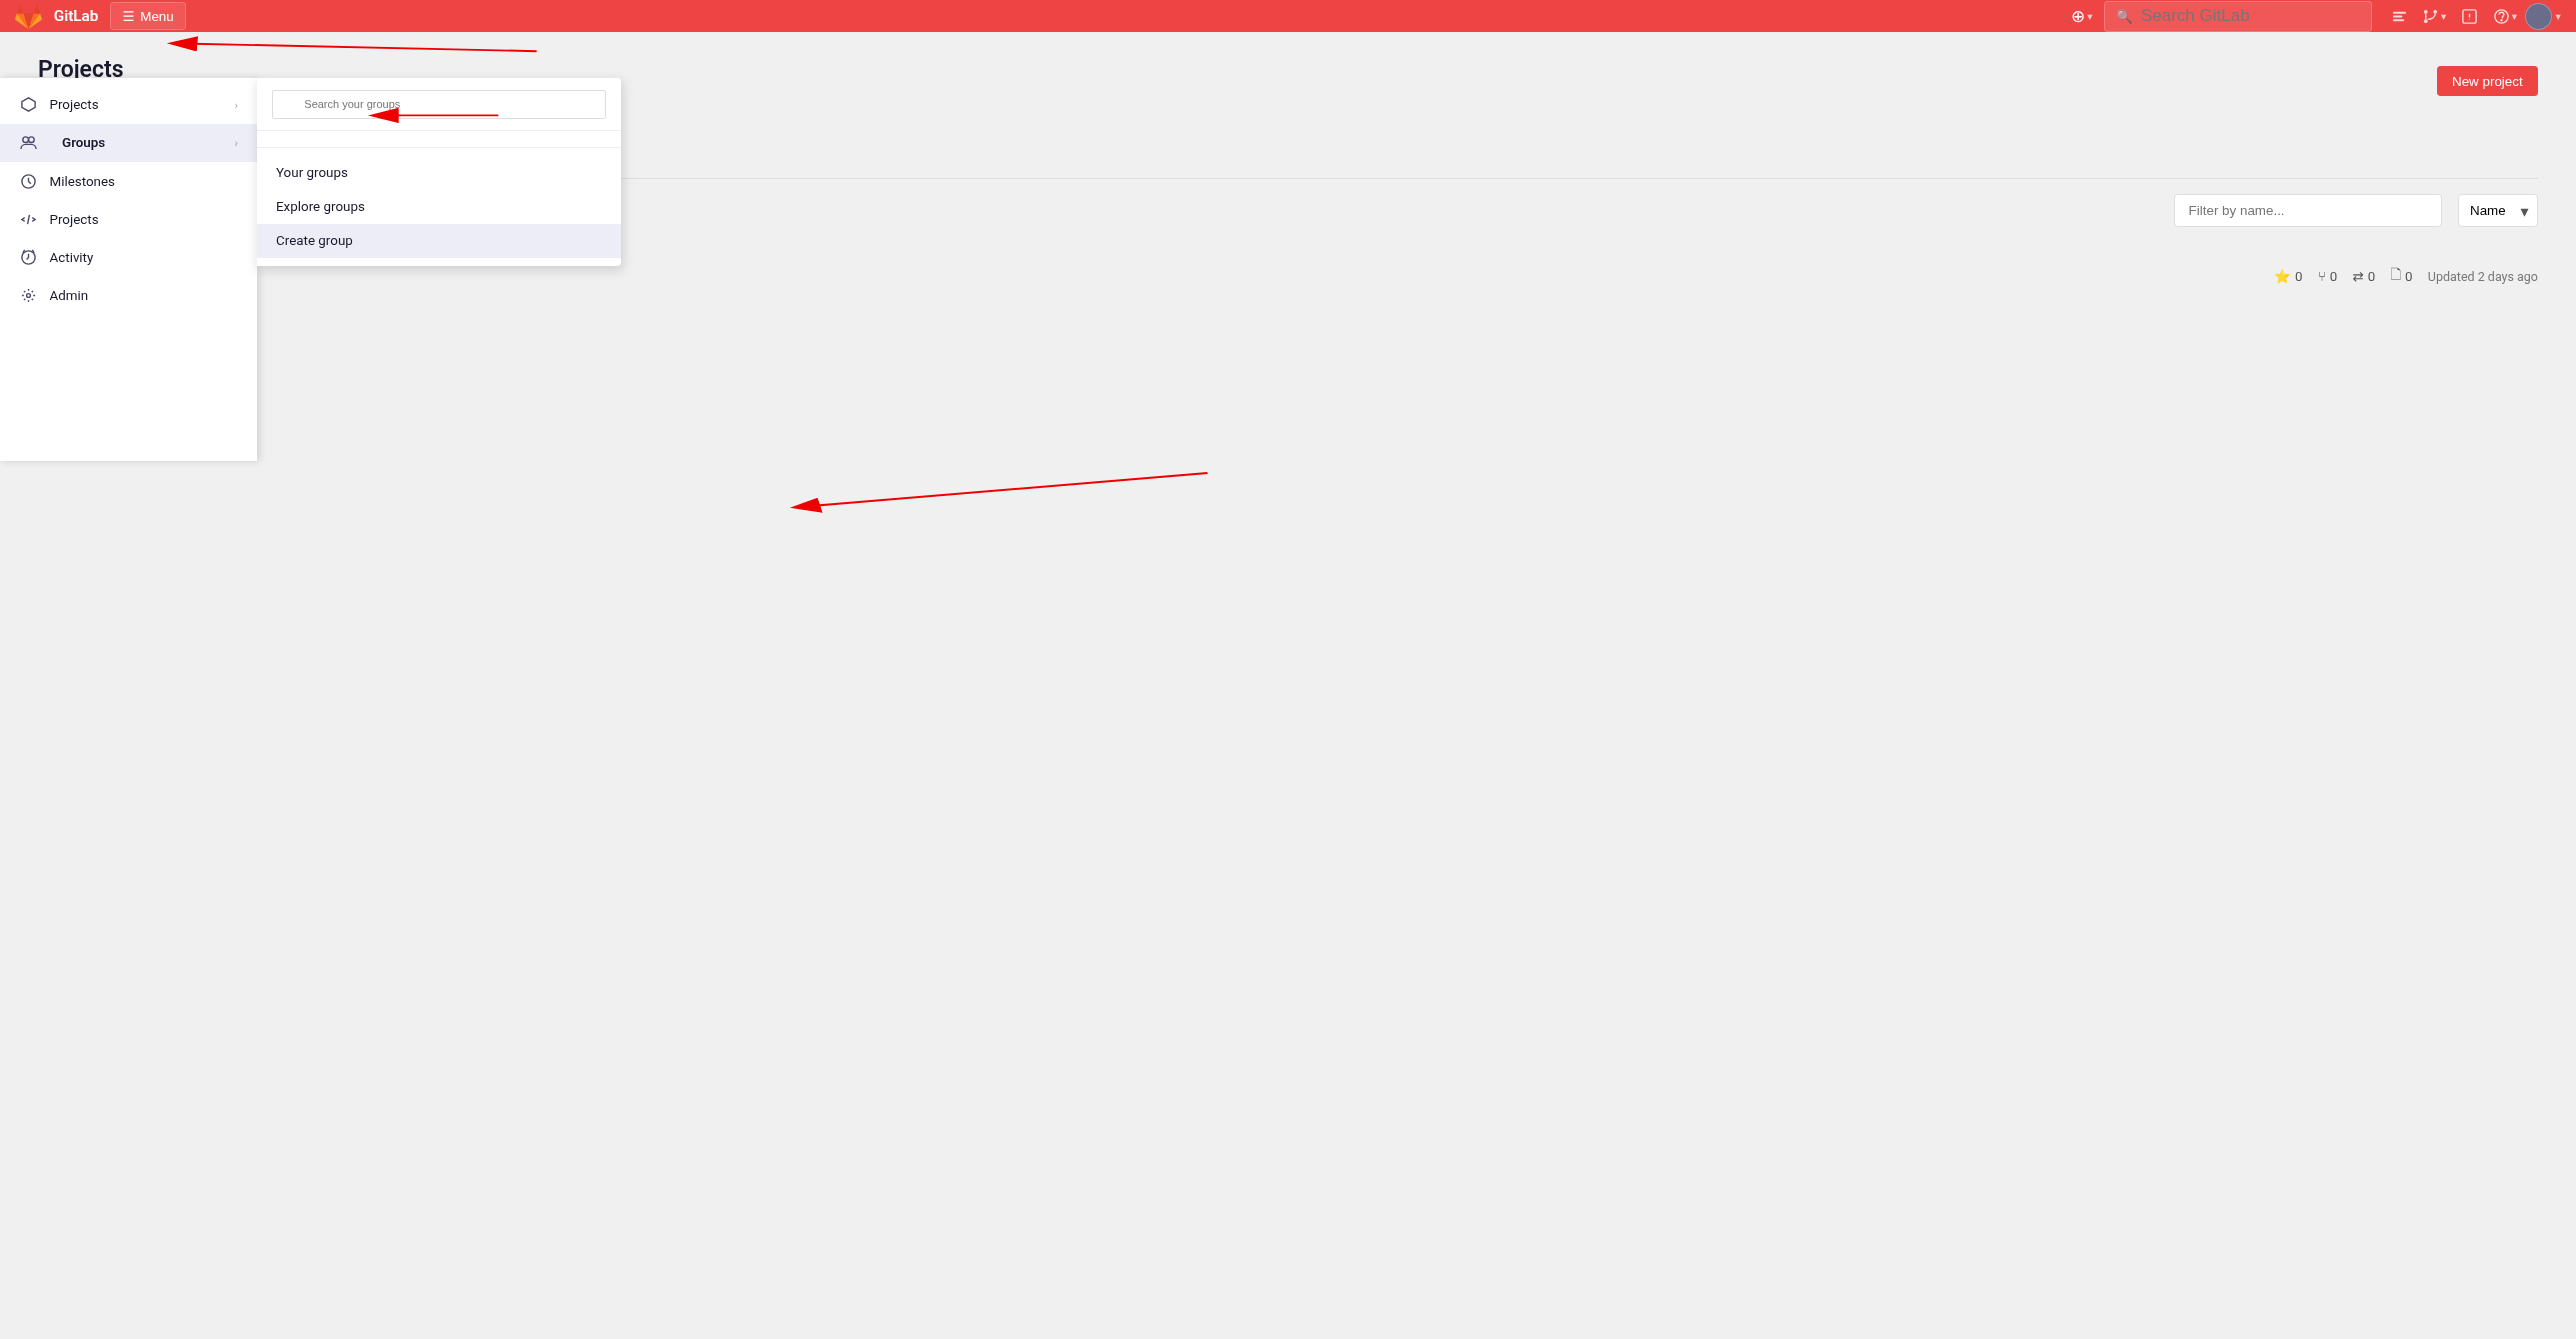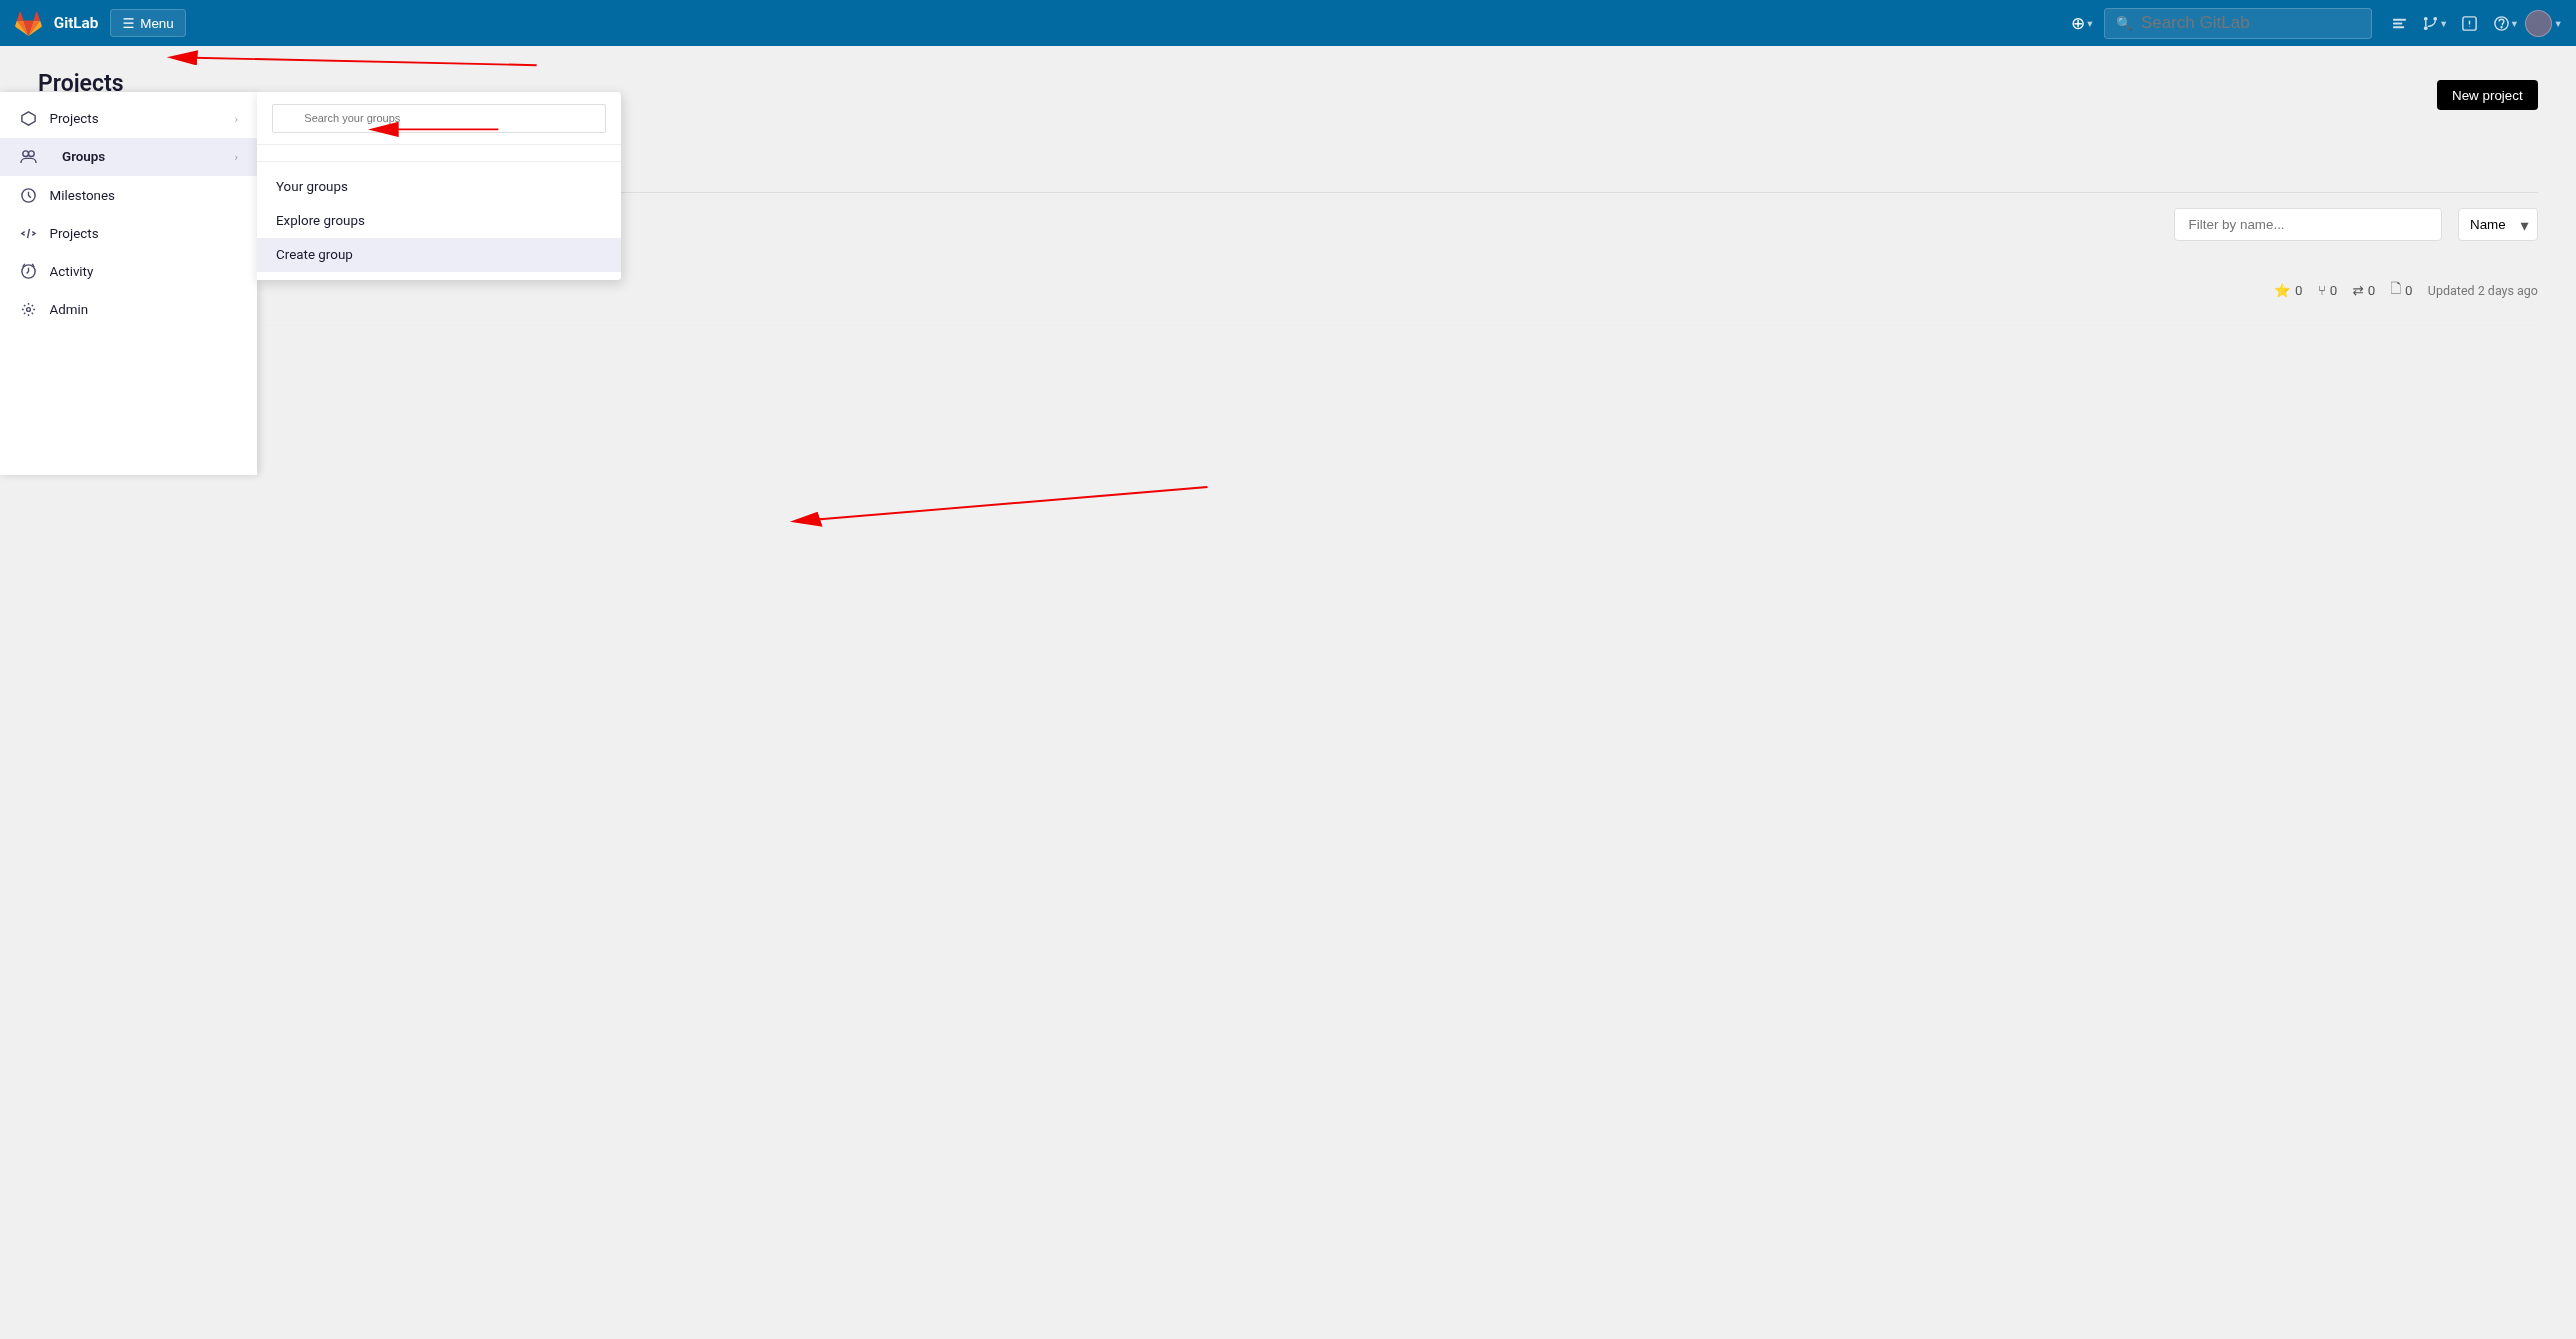--- a/index.html
+++ b/index.html
@@ -1,21 +1,21 @@
 <!DOCTYPE html>
 <html><head>
   <meta charset="utf-8">
   <style>
     * { margin: 0; padding: 0; box-sizing: border-box; }
     body { font-family: -apple-system, BlinkMacSystemFont, 'Segoe UI', Roboto, sans-serif; background: #f0f0f0; }
 
     
     .header {
-      background: #0369a1;
-      height: 46px;
+      background: #ef4444;
+      height: 32px;
       display: flex;
       align-items: center;
       padding: 0 15.3px;
       gap: 11.5px;
       position: relative;
       z-index: 100;
     }
     .header-logo {
       display: flex;
       align-items: center;
@@ -191,21 +191,21 @@
     .project-stats {
       display: flex;
       gap: 15.3px;
       align-items: center;
       color: #555;
       font-size: 13.4px;
     }
     .project-stat { display: flex; align-items: center; gap: 3.8px; }
     .project-updated { font-size: 12.5px; color: #777; }
     .new-project-btn {
-      background: #000000;
+      background: #ef4444;
       color: white;
       border: none;
       border-radius: 3.8px;
       padding: 7.7px 15.3px;
       font-size: 13.4px;
       cursor: pointer;
       white-space: nowrap;
     }
 
     

